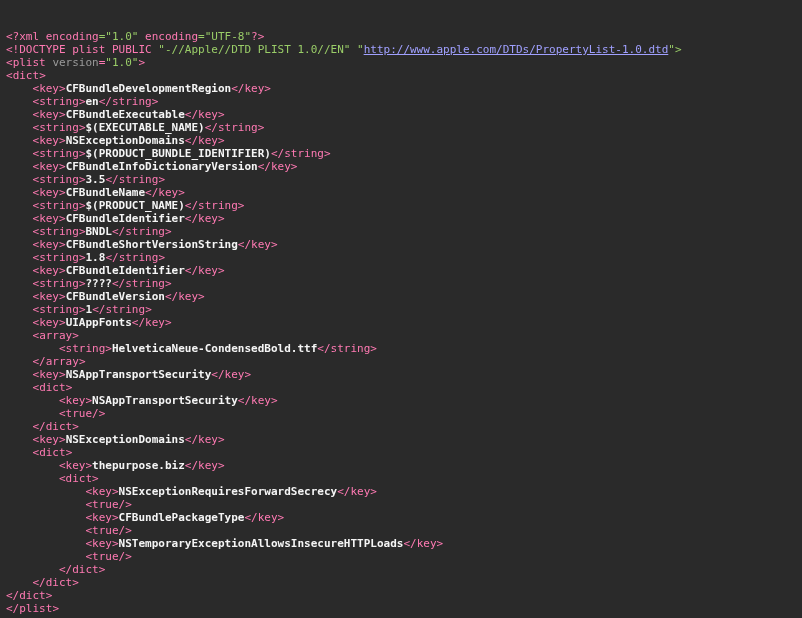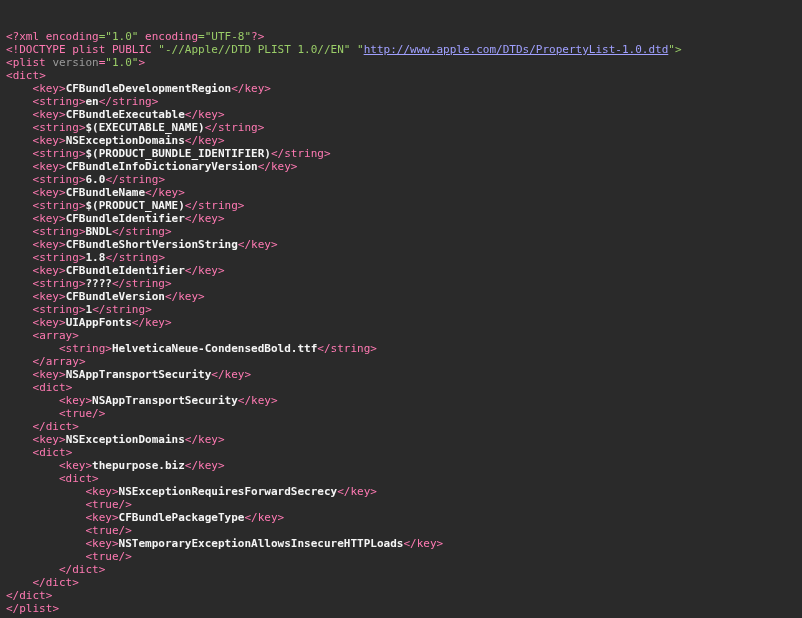--- a/index.html
+++ b/index.html
@@ -17,21 +17,21 @@
 <span class="pink">&lt;!DOCTYPE plist PUBLIC </span><span class="str">"-//Apple//DTD PLIST 1.0//EN" "</span><span class="link">http://www.apple.com/DTDs/PropertyList-1.0.dtd</span><span class="str">"&gt;</span>
 <span class="pink">&lt;</span><span class="pink">plist </span><span class="cmt">version</span><span class="pink">=</span><span class="str">"1.0"</span><span class="pink">&gt;</span>
 <span class="pink">&lt;</span><span class="pink">dict</span><span class="pink">&gt;</span>
     <span class="pink">&lt;</span><span class="pink">key</span><span class="pink">&gt;</span><span class="bold">CFBundleDevelopmentRegion</span><span class="pink">&lt;/</span><span class="pink">key</span><span class="pink">&gt;</span>
     <span class="pink">&lt;</span><span class="pink">string</span><span class="pink">&gt;</span><span class="bold">en</span><span class="pink">&lt;/</span><span class="pink">string</span><span class="pink">&gt;</span>
     <span class="pink">&lt;</span><span class="pink">key</span><span class="pink">&gt;</span><span class="bold">CFBundleExecutable</span><span class="pink">&lt;/</span><span class="pink">key</span><span class="pink">&gt;</span>
     <span class="pink">&lt;</span><span class="pink">string</span><span class="pink">&gt;</span><span class="bold">$(EXECUTABLE_NAME)</span><span class="pink">&lt;/</span><span class="pink">string</span><span class="pink">&gt;</span>
     <span class="pink">&lt;</span><span class="pink">key</span><span class="pink">&gt;</span><span class="bold">NSExceptionDomains</span><span class="pink">&lt;/</span><span class="pink">key</span><span class="pink">&gt;</span>
     <span class="pink">&lt;</span><span class="pink">string</span><span class="pink">&gt;</span><span class="bold">$(PRODUCT_BUNDLE_IDENTIFIER)</span><span class="pink">&lt;/</span><span class="pink">string</span><span class="pink">&gt;</span>
     <span class="pink">&lt;</span><span class="pink">key</span><span class="pink">&gt;</span><span class="bold">CFBundleInfoDictionaryVersion</span><span class="pink">&lt;/</span><span class="pink">key</span><span class="pink">&gt;</span>
-    <span class="pink">&lt;</span><span class="pink">string</span><span class="pink">&gt;</span><span class="bold">6.0</span><span class="pink">&lt;/</span><span class="pink">string</span><span class="pink">&gt;</span>
+    <span class="pink">&lt;</span><span class="pink">string</span><span class="pink">&gt;</span><span class="bold">3.5</span><span class="pink">&lt;/</span><span class="pink">string</span><span class="pink">&gt;</span>
     <span class="pink">&lt;</span><span class="pink">key</span><span class="pink">&gt;</span><span class="bold">CFBundleName</span><span class="pink">&lt;/</span><span class="pink">key</span><span class="pink">&gt;</span>
     <span class="pink">&lt;</span><span class="pink">string</span><span class="pink">&gt;</span><span class="bold">$(PRODUCT_NAME)</span><span class="pink">&lt;/</span><span class="pink">string</span><span class="pink">&gt;</span>
     <span class="pink">&lt;</span><span class="pink">key</span><span class="pink">&gt;</span><span class="bold">CFBundleIdentifier</span><span class="pink">&lt;/</span><span class="pink">key</span><span class="pink">&gt;</span>
     <span class="pink">&lt;</span><span class="pink">string</span><span class="pink">&gt;</span><span class="bold">BNDL</span><span class="pink">&lt;/</span><span class="pink">string</span><span class="pink">&gt;</span>
     <span class="pink">&lt;</span><span class="pink">key</span><span class="pink">&gt;</span><span class="bold">CFBundleShortVersionString</span><span class="pink">&lt;/</span><span class="pink">key</span><span class="pink">&gt;</span>
     <span class="pink">&lt;</span><span class="pink">string</span><span class="pink">&gt;</span><span class="bold">1.8</span><span class="pink">&lt;/</span><span class="pink">string</span><span class="pink">&gt;</span>
     <span class="pink">&lt;</span><span class="pink">key</span><span class="pink">&gt;</span><span class="bold">CFBundleIdentifier</span><span class="pink">&lt;/</span><span class="pink">key</span><span class="pink">&gt;</span>
     <span class="pink">&lt;</span><span class="pink">string</span><span class="pink">&gt;</span><span class="bold">????</span><span class="pink">&lt;/</span><span class="pink">string</span><span class="pink">&gt;</span>
     <span class="pink">&lt;</span><span class="pink">key</span><span class="pink">&gt;</span><span class="bold">CFBundleVersion</span><span class="pink">&lt;/</span><span class="pink">key</span><span class="pink">&gt;</span>
     <span class="pink">&lt;</span><span class="pink">string</span><span class="pink">&gt;</span><span class="bold">1</span><span class="pink">&lt;/</span><span class="pink">string</span><span class="pink">&gt;</span>

